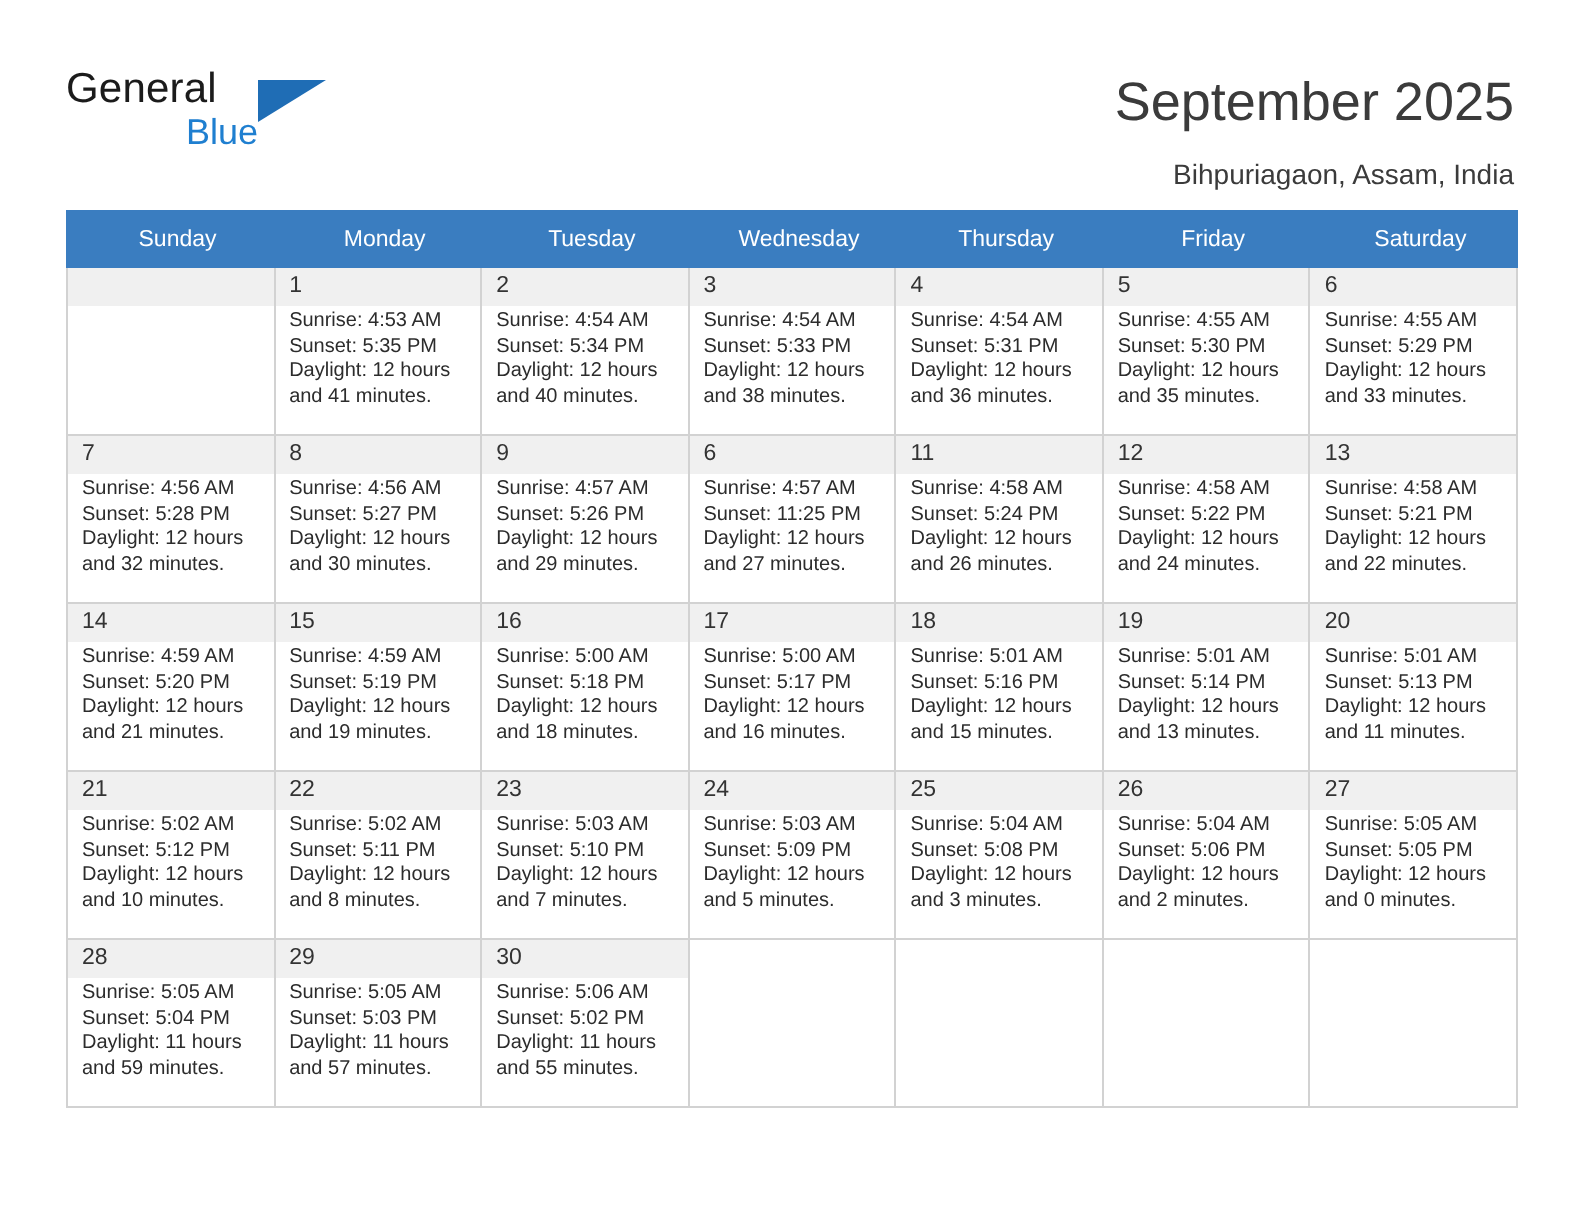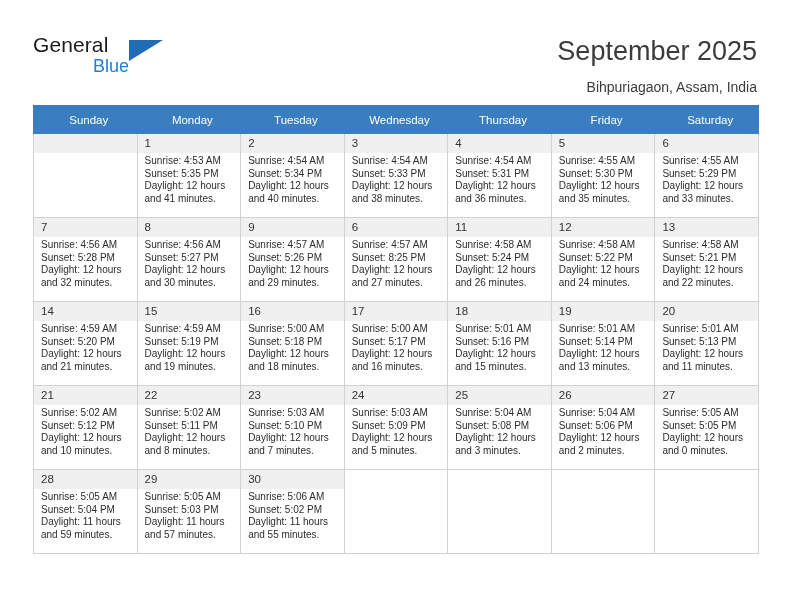--- a/index.html
+++ b/index.html
@@ -256,21 +256,21 @@
               <span class="line">Sunrise: 4:57 AM</span>
               <span class="line">Sunset: 5:26 PM</span>
               <span class="wrapline">Daylight: 12 hours</span>
               <span class="wrapline">and 29 minutes.</span>
             </span>
           </td>
           <td>
             <span class="daynum">6</span>
             <span class="info">
               <span class="line">Sunrise: 4:57 AM</span>
-              <span class="line">Sunset: 8:25 PM</span>
+              <span class="line">Sunset: 11:25 PM</span>
               <span class="wrapline">Daylight: 12 hours</span>
               <span class="wrapline">and 27 minutes.</span>
             </span>
           </td>
           <td>
             <span class="daynum">11</span>
             <span class="info">
               <span class="line">Sunrise: 4:58 AM</span>
               <span class="line">Sunset: 5:24 PM</span>
               <span class="wrapline">Daylight: 12 hours</span>

